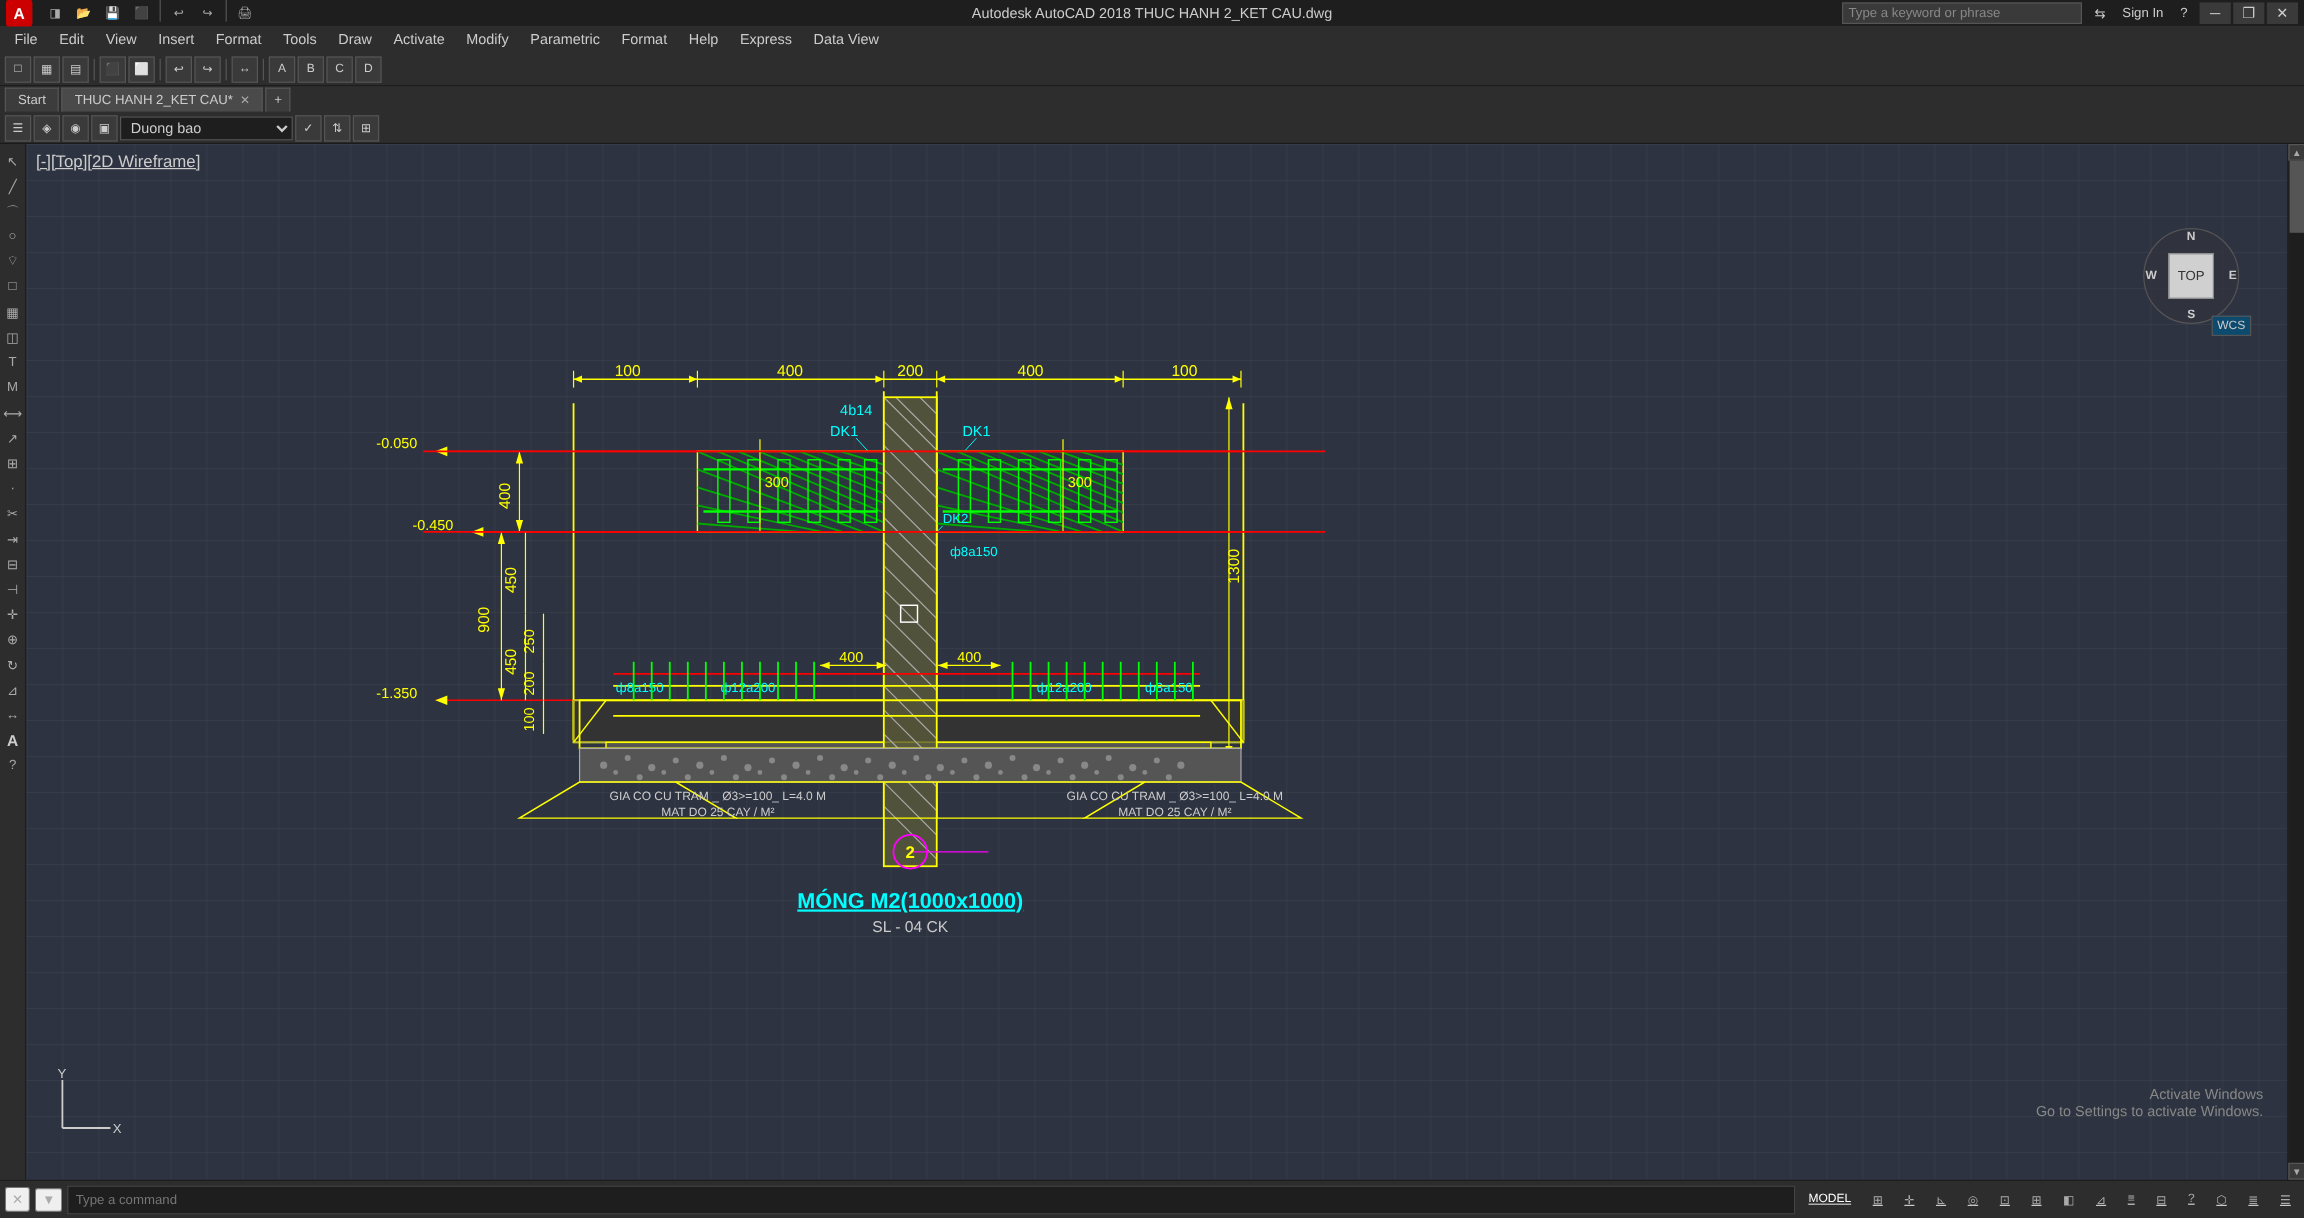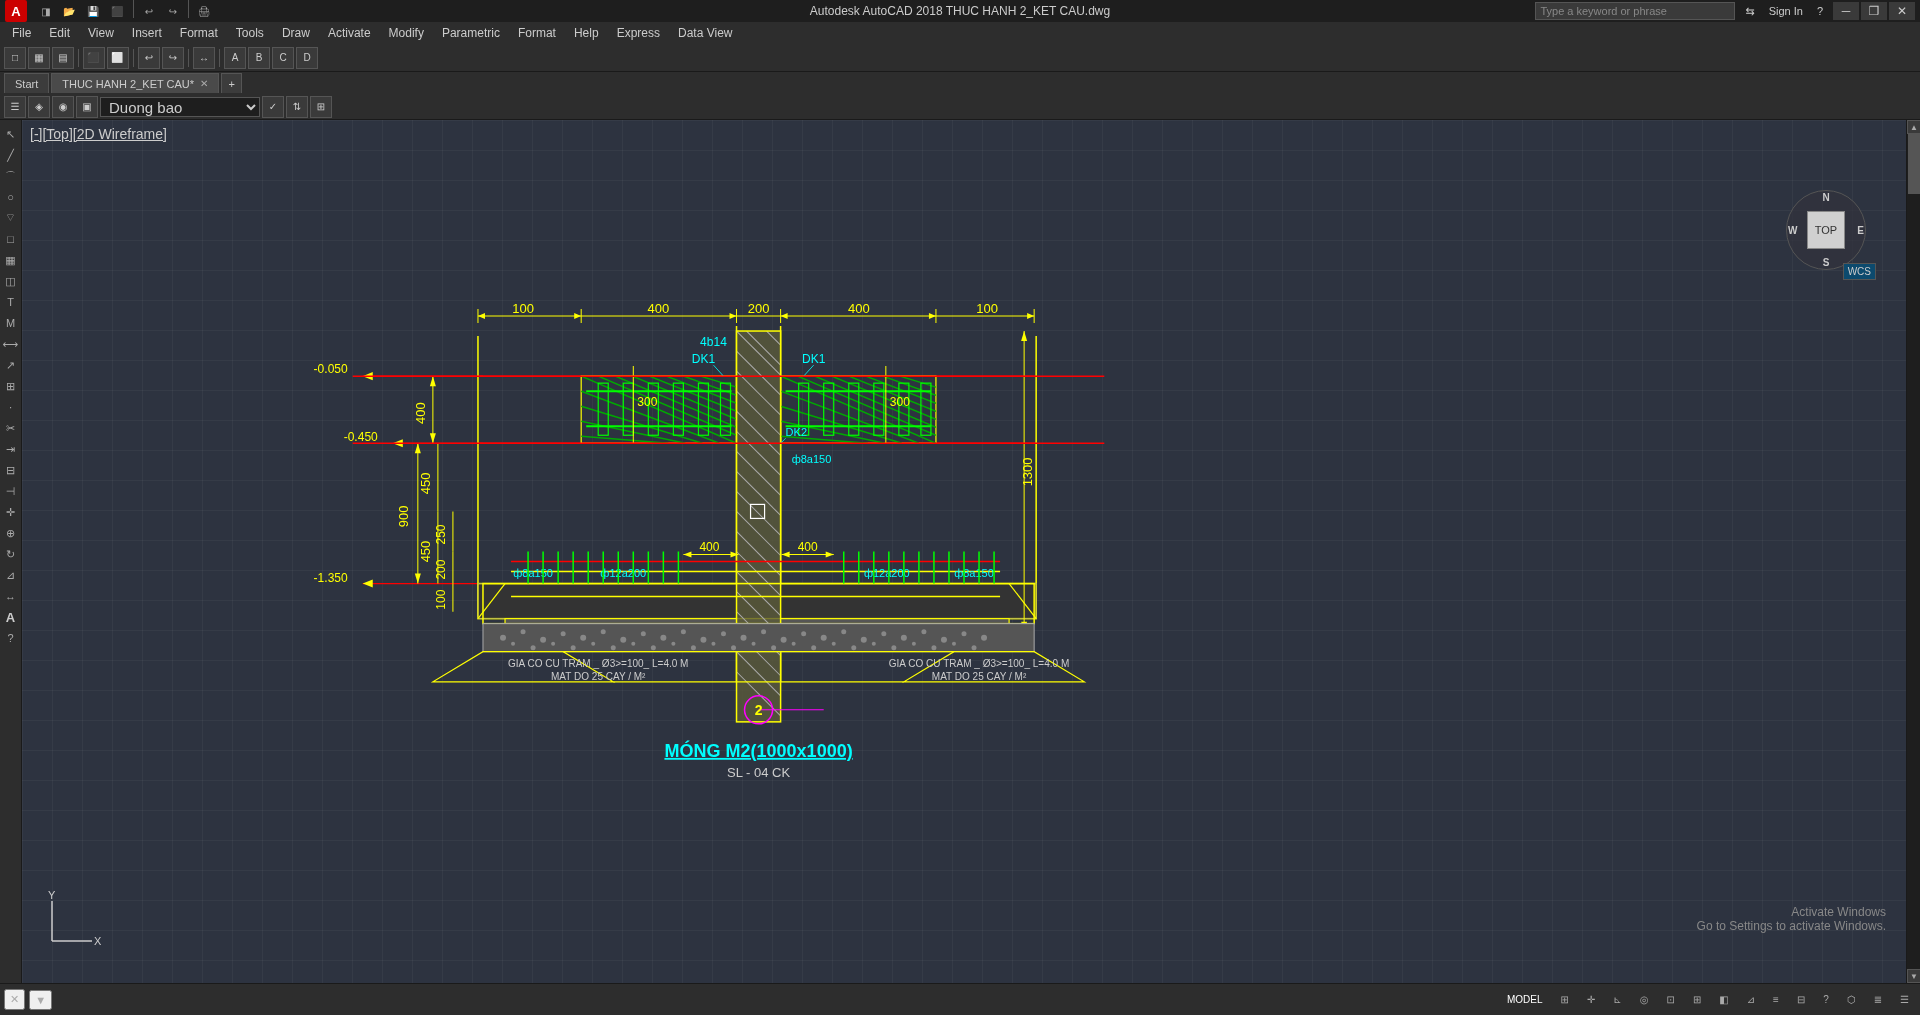--- a/index.html
+++ b/index.html
@@ -165,26 +165,26 @@
       width: 100%;
       height: 26px;
       background: #2d2d2d;
       display: flex;
       align-items: center;
       padding: 0 4px;
       gap: 2px;
       border-bottom: 1px solid #1a1a1a;
     }
     #layer-selector {
-      width: 160px;
+      width: 144px;
       height: 20px;
       background: #1e1e1e;
       border: 1px solid #555;
       color: #ccc;
-      font-size: 15px;
+      font-size: 12px;
       padding: 0 4px;
     }
 
     
     #main-content {
       display: flex;
       width: 100%;
       height: calc(1015px - 22px - 22px - 28px - 22px - 26px - 32px);
     }
 
@@ -378,20 +378,21 @@
       border: 1px solid #444;
       color: #ccc;
       padding: 0 6px;
       font-size: 11px;
     }
     .status-right {
       display: flex;
       align-items: center;
       gap: 4px;
       margin-left: auto;
+      text-decoration: underline;
     }
     .status-item {
       padding: 2px 6px;
       color: #aaa;
       font-size: 10px;
       border: 1px solid transparent;
       cursor: pointer;
     }
     .status-item.active { color: #fff; }
 
@@ -890,20 +891,21 @@
     <div class="scroll-track">
       <div class="scroll-thumb"></div>
     </div>
     <div class="scroll-btn">▼</div>
   </div>
 </div>
 
 <div id="status-bar">
   <button class="status-btn">✕</button>
   <button class="status-btn">▼</button>
+  <input id="command-input" type="text" placeholder="Type a command" style="">
   <div class="status-right">
     <div class="status-item active">MODEL</div>
     <div class="status-item">⊞</div>
     <div class="status-item">✛</div>
     <div class="status-item">⊾</div>
     <div class="status-item">◎</div>
     <div class="status-item">⊡</div>
     <div class="status-item">⊞</div>
     <div class="status-item">◧</div>
     <div class="status-item">⊿</div>

